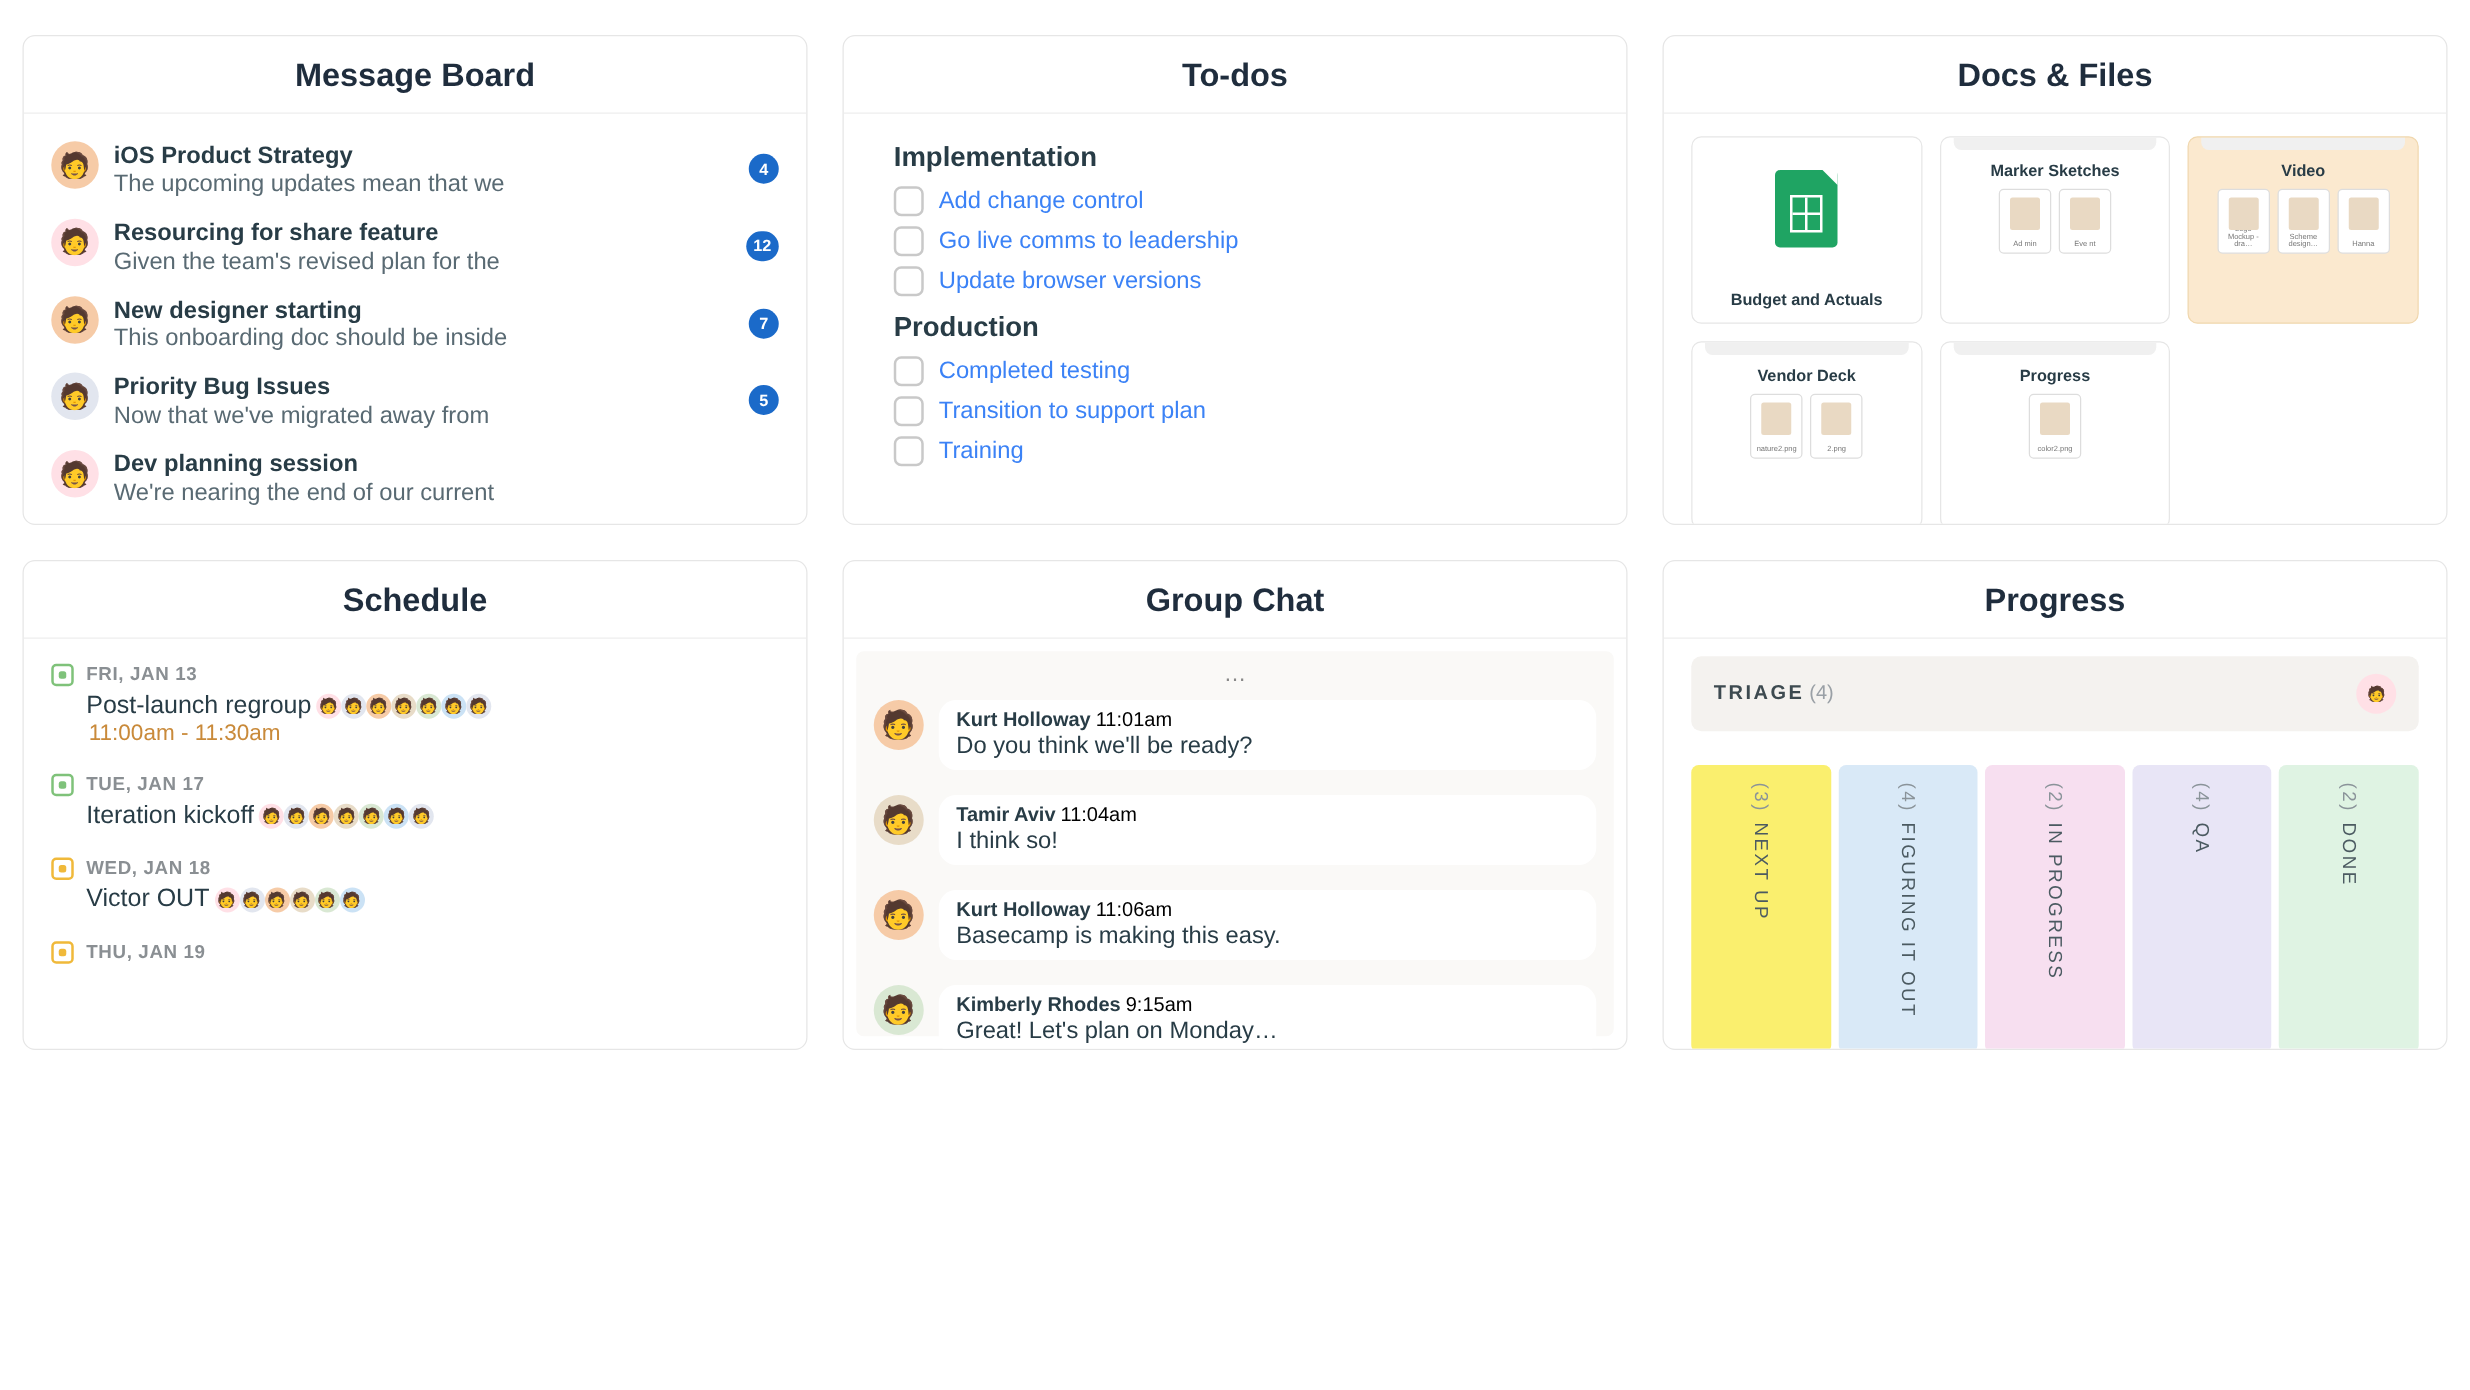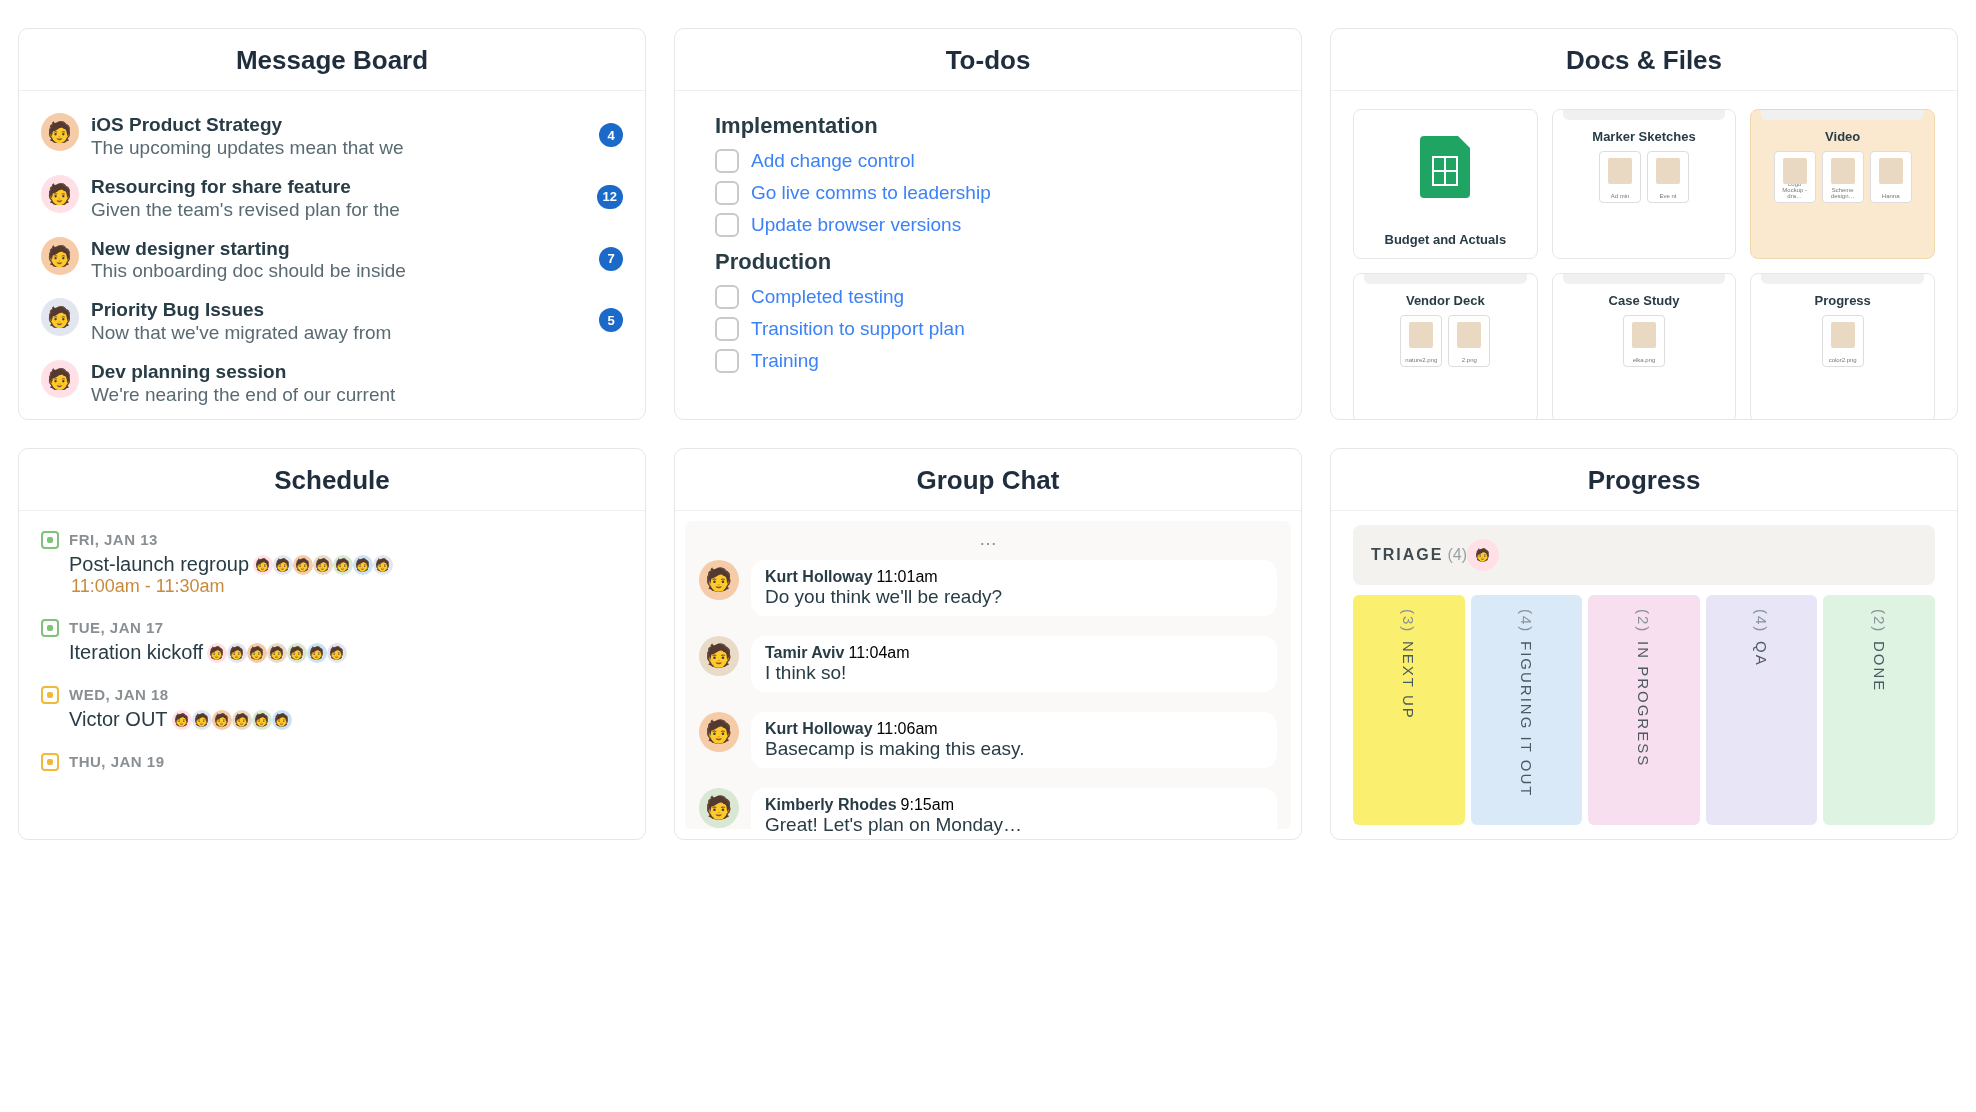--- a/index.html
+++ b/index.html
@@ -189,21 +189,22 @@
   .chat-time{ color:#000000; font-size:16px; margin-left:4px;}
   .chat-text{ font-size:19px; color:#283c46;}
 
   
   .triage{
     background:#f4f2ef;
     border-radius:8px;
     padding:14px 18px;
     display:flex;
     align-items:center;
-    margin-bottom:10px;
+    justify-content:space-between;
+    margin-bottom:27px;
   }
   .triage-label{ letter-spacing:2px; font-weight:600; color:#3d4a50;}
   .triage-count{ color:#9aa0a6; margin-left:4px;}
   .kanban{ display:flex; gap:6px; height:230px;}
   .kcol{
     flex:1;
     border-radius:6px;
     writing-mode: vertical-rl;
     text-orientation: mixed;
     text-align:left;
@@ -330,26 +331,20 @@
             </div>
           </div>
           <div class="doc-tile tab">
             <div class="doc-name top">Vendor Deck</div>
             <div class="mini-thumbs">
               <div class="mini-thumb">nature2.png</div>
               <div class="mini-thumb">2.png</div>
             </div>
           </div>
           <div class="doc-tile tab">
-            <div class="doc-name top">Case Study</div>
-            <div class="mini-thumbs">
-              <div class="mini-thumb">elka.png</div>
-            </div>
-          </div>
-          <div class="doc-tile tab">
             <div class="doc-name top">Progress</div>
             <div class="mini-thumbs">
               <div class="mini-thumb">color2.png</div>
             </div>
           </div>
         </div>
     </div>
   </section>
 
   <section class="card">

